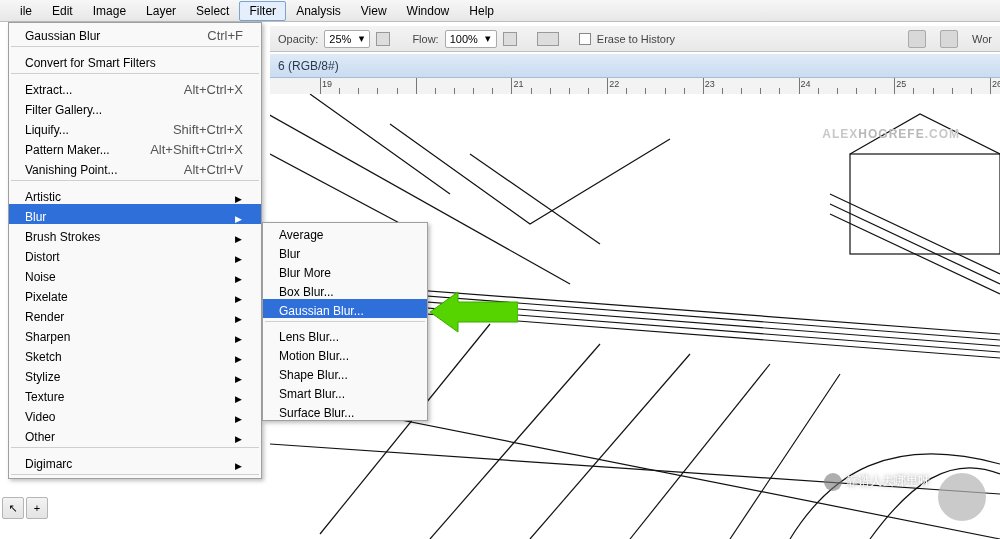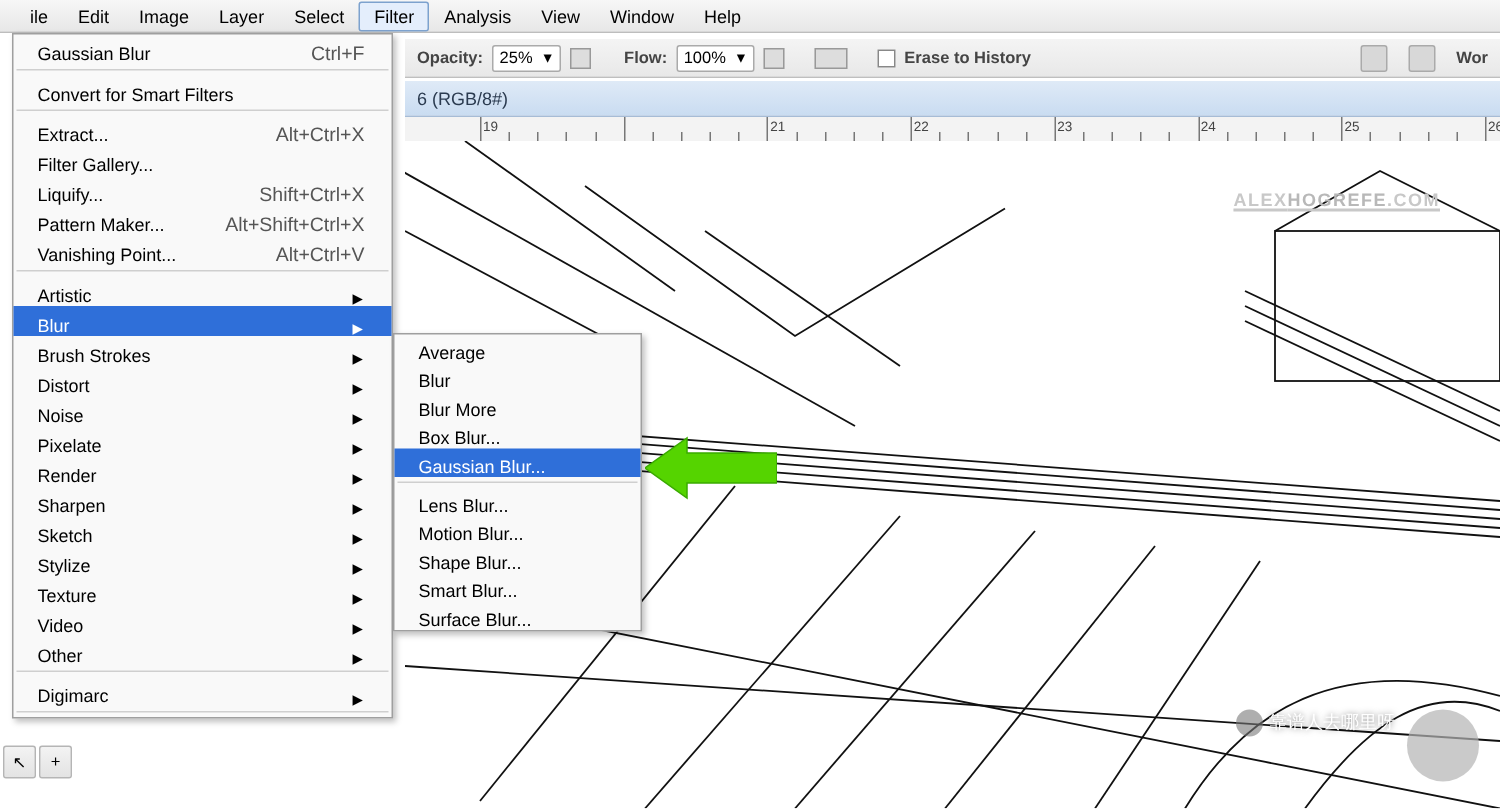--- a/index.html
+++ b/index.html
@@ -3,39 +3,39 @@
 <meta charset="utf-8">
 <style>
   * { margin: 0; padding: 0; box-sizing: border-box; font-family: "Segoe UI", Tahoma, sans-serif; font-size: 12px; }
   body { width: 1000px; height: 539px; background: #fff; overflow: hidden; position: relative; }
 
   .menubar { display: flex; align-items: center; height: 22px; background: linear-gradient(#f7f7f7, #e7e7e7); border-bottom: 1px solid #bdbdbd; padding-left: 10px; }
   .menubar .menuitem { padding: 3px 10px; cursor: default; user-select: none; }
   .menubar .menuitem.active { background: #e4eefc; border: 1px solid #7da2ce; padding: 2px 9px; border-radius: 2px; }
 
   .options-bar { position: absolute; left: 270px; top: 26px; right: 0; height: 26px; background: linear-gradient(#f4f4f4,#e8e8e8); border-bottom: 1px solid #bfbfbf; display: flex; align-items: center; padding: 0 8px; gap: 6px; }
-  .options-bar .lbl { font-size: 11px; color: #444; font-weight: bold; }
+  .options-bar .lbl { font-size: 11px; color: #444; }
   .opt-field { display: flex; align-items: center; background: #fff; border: 1px solid #aaa; border-radius: 2px; height: 18px; padding: 0 2px 0 4px; gap: 4px; }
   .opt-field span { font-size: 11px; }
   .dd { width: 12px; height: 12px; display: inline-flex; align-items: center; justify-content: center; }
   .brush-icon { width: 14px; height: 14px; background: #ddd; border: 1px solid #999; }
   .chk { width: 12px; height: 12px; border: 1px solid #888; background: #fff; display: inline-block; }
   .right-icons { margin-left: auto; display: flex; gap: 14px; align-items: center; }
   .ricon { width: 18px; height: 18px; background: #d8d8d8; border: 1px solid #aaa; border-radius: 2px; }
 
   .doc-titlebar { position: absolute; left: 270px; top: 54px; right: 0; height: 24px; background: linear-gradient(#dfeaf7,#c9dcf1); border-bottom: 1px solid #a6bcd6; display: flex; align-items: center; padding-left: 8px; color: #2b3b50; font-size: 12px; }
 
   .ruler-h { position: absolute; left: 270px; top: 78px; right: 0; height: 28px; background: #f3f3f3; border-bottom: 1px solid #cfcfcf; }
   .ruler-h .ticks { position: relative; height: 100%; }
   .tick { position: absolute; top: 0; height: 100%; border-left: 1px solid #777; }
   .ticklabel { position: absolute; top: 1px; font-size: 9px; color: #444; }
 
   .canvas { position: absolute; left: 270px; top: 94px; right: 0; bottom: 0; background: #fff; overflow: hidden; }
   .canvas svg { width: 100%; height: 100%; }
-  .watermark { position: absolute; top: 22px; right: 40px; color: #c8c8c8; font-weight: bold; font-size: 24px; letter-spacing: 1px; text-decoration: underline; }
+  .watermark { position: absolute; top: 22px; right: 40px; color: #c8c8c8; font-weight: bold; font-size: 24px; letter-spacing: 1px; }
   .watermark .bold { color: #b8b8b8; }
   .wm-bottom { position: absolute; right: 14px; bottom: 18px; color: #fff; font-size: 16px; text-shadow: 0 0 4px rgba(0,0,0,.5); display: flex; align-items: flex-start; gap: 4px; }
   .wm-icon { width: 18px; height: 18px; border-radius: 50%; background: rgba(120,120,120,.6); display: inline-block; }
   .wm-seal { width: 48px; height: 48px; border-radius: 50%; background: rgba(180,180,180,.7); display: inline-block; margin-left: 4px; }
 
   
   .dropdown { position: absolute; background: #f9f9f9; border: 1px solid #9f9f9f; box-shadow: 2px 2px 4px rgba(0,0,0,.25); }
   .dropdown .row { display: flex; align-items: flex-end; justify-content: space-between; height: 20px; padding: 0 18px 0 16px; white-space: nowrap; cursor: default; }
   .dropdown .row.hover { background: #2f6fd9; color: #fff; }
   .dropdown .row .arrow { width: 8px; color: #000; font-size: 9px; }

